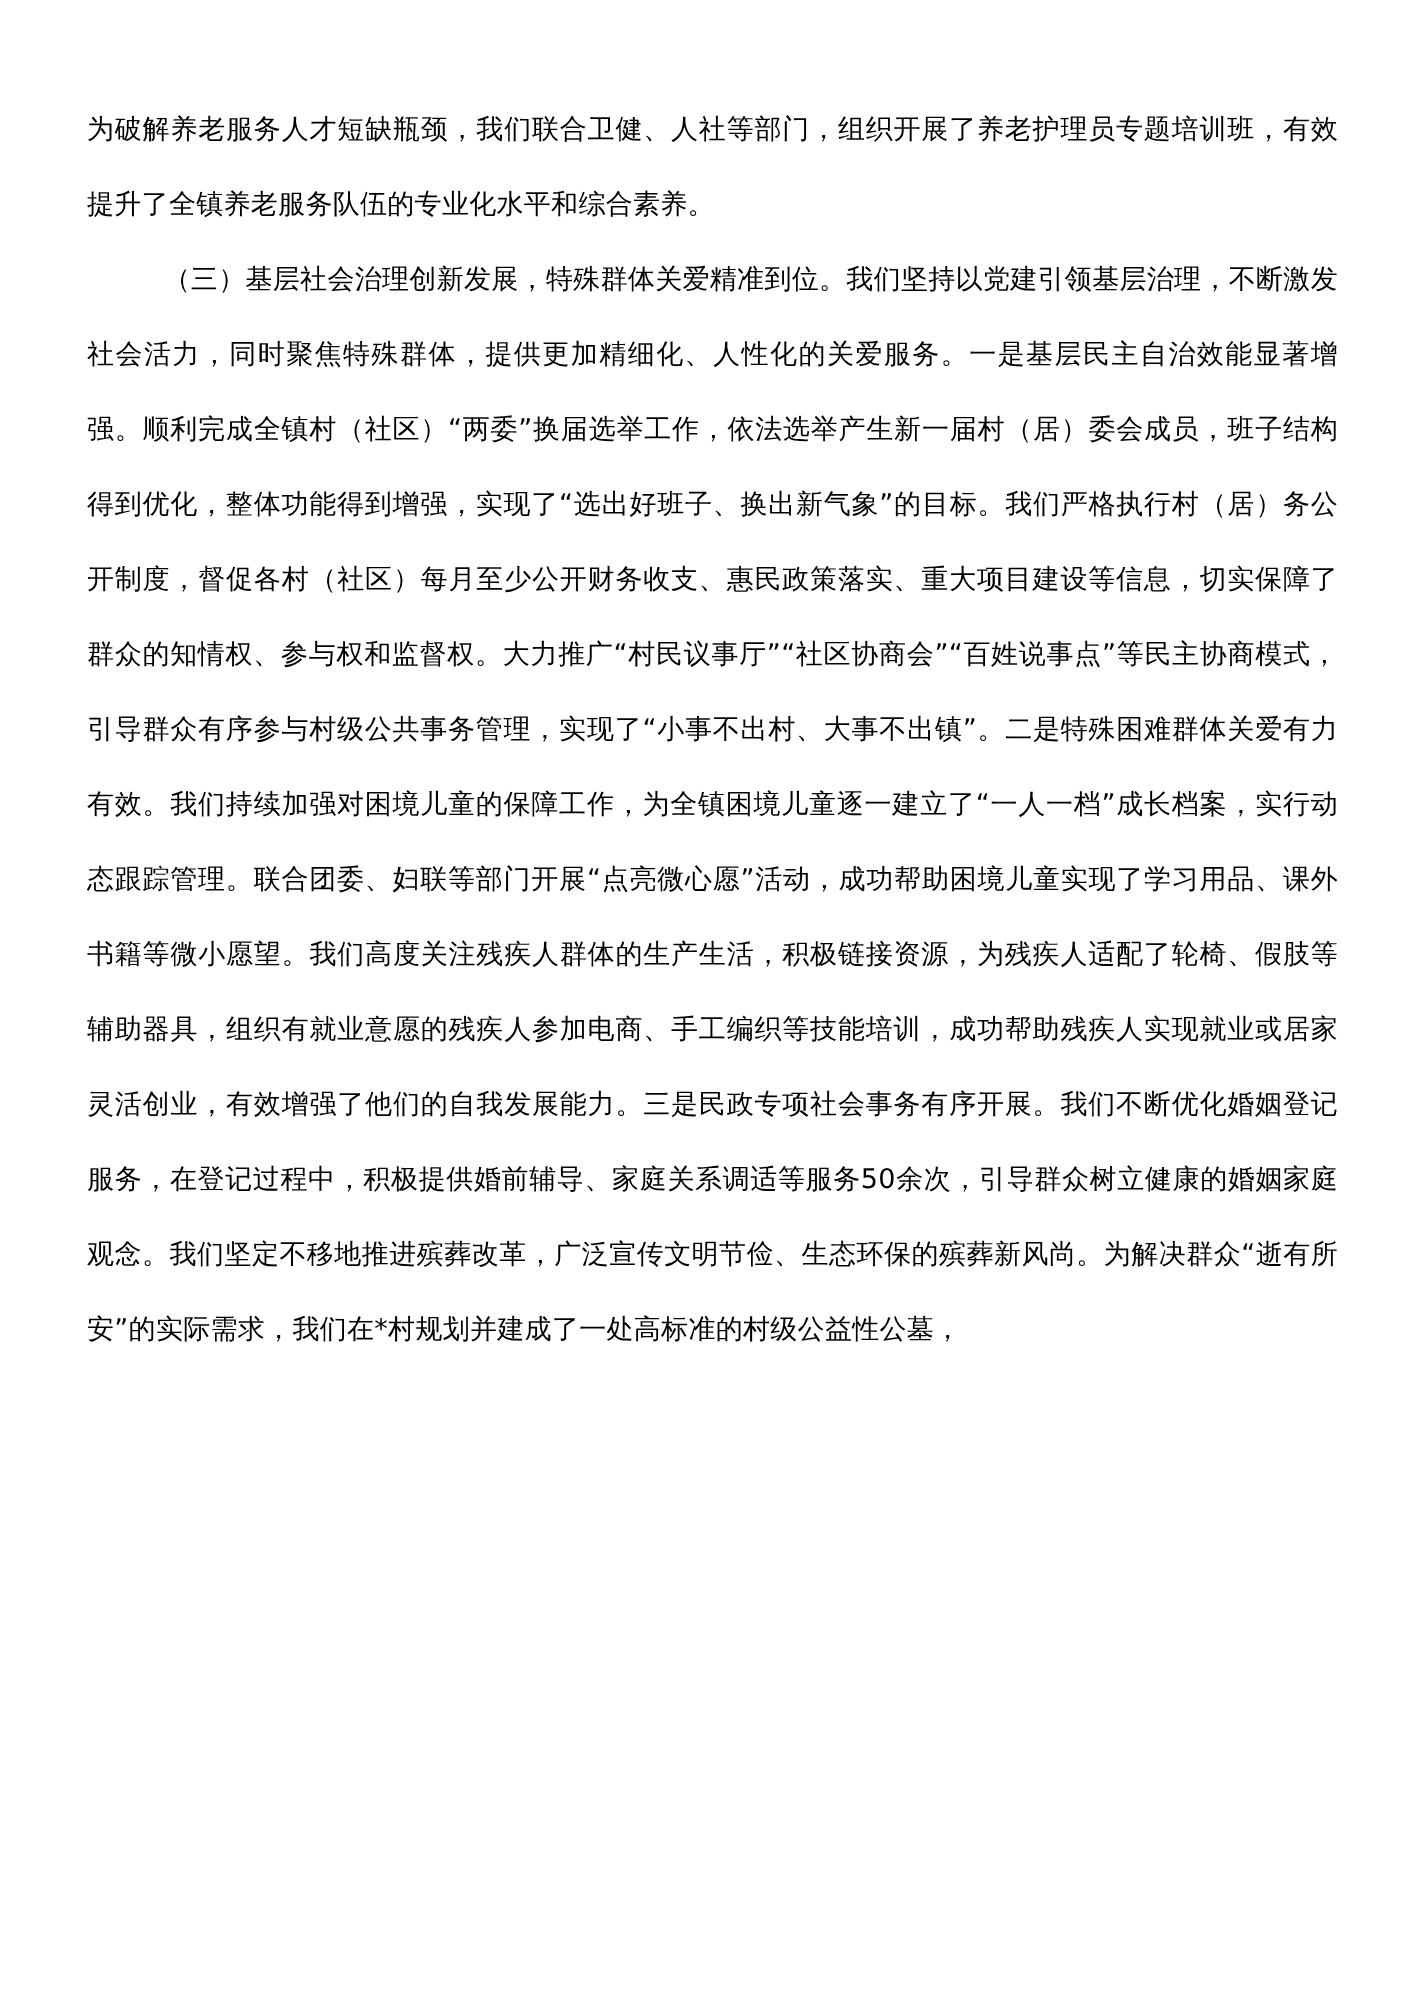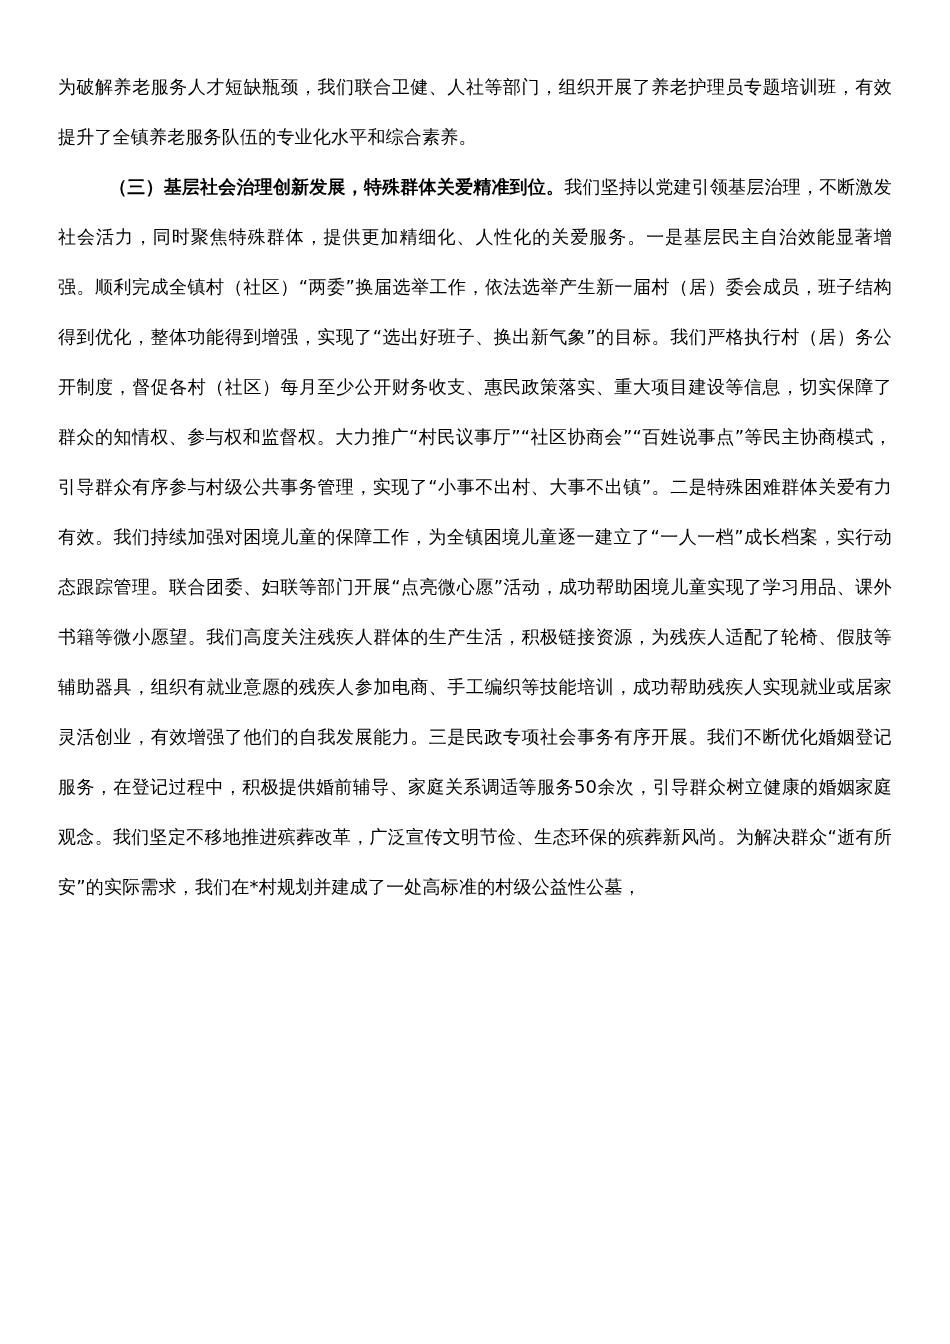--- a/index.html
+++ b/index.html
@@ -32,21 +32,21 @@
     margin: 0;
     padding: 0;
   }
   .para {
     text-indent: 0;
   }
   .para-indent {
     text-indent: 51px;
   }
   .bold-head {
-    font-weight: bold;
+    font-weight: normal;
   }
 </style>
 </head>
 <body>
 
 <div class="page">
   <div class="doc-body">
 
     <p class="para">
       <span>为破解养老服务人才短缺瓶颈，我们联合卫健、人社等部门，组织开展了养老护理员专题培训班，有效提升了全镇养老服务队伍的专业化水平和综合素养。</span>

